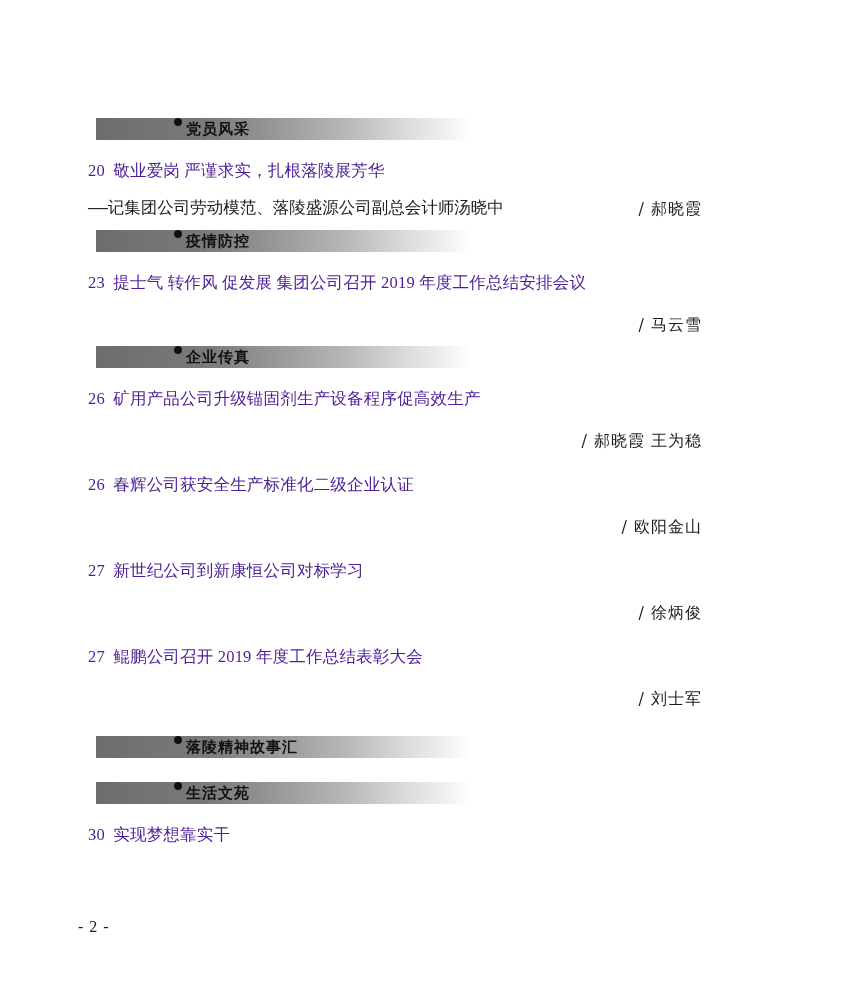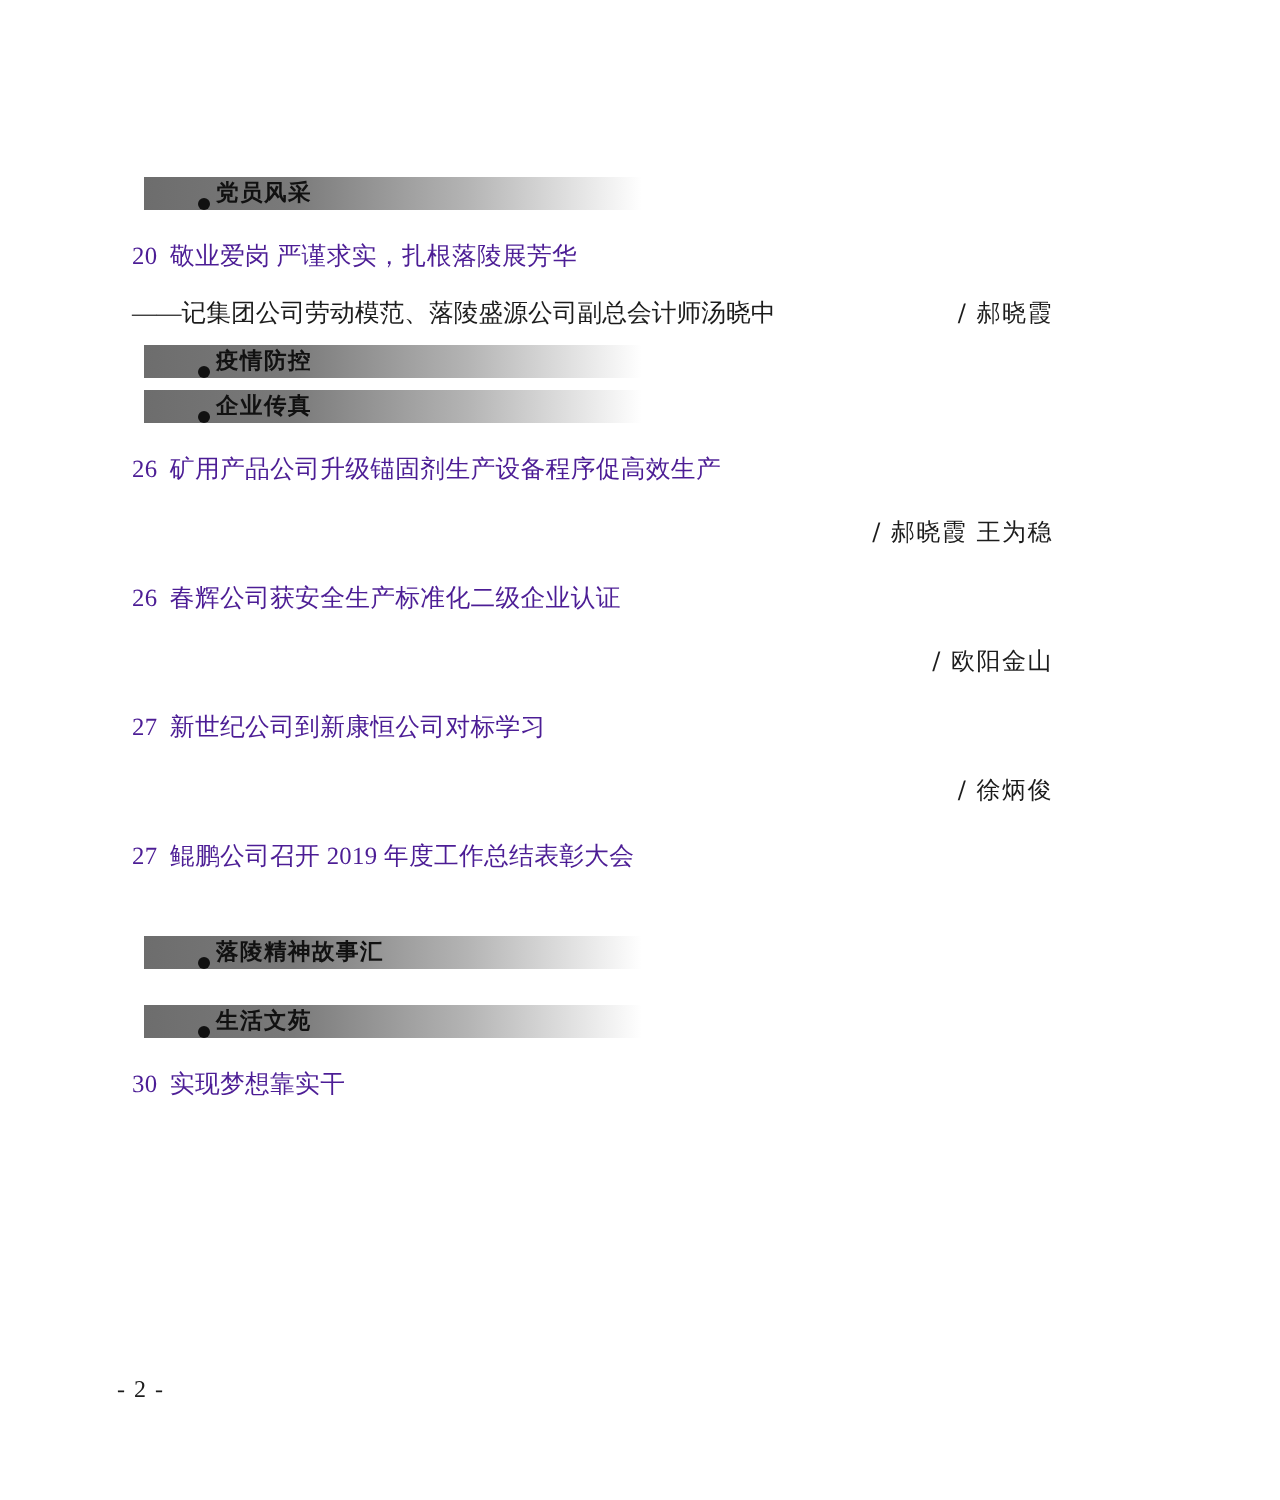--- a/index.html
+++ b/index.html
@@ -28,23 +28,24 @@
     top: 118px;
     width: 620px;
   }
 
   
   .section-bar {
     width: 332px;
     height: 22px;
     background: linear-gradient(to right, #6d6d6d 0%, #7a7a7a 30%, #b4b4b4 65%, #ffffff 100%);
     display: flex;
-    align-items: flex-end;
+    align-items: flex-start;
     margin: 0 0 0 8px;
     position: relative;
+    padding-left: 42px;
   }
   .section-bar .bullet {
     display: inline-block;
     width: 8px;
     height: 8px;
     border-radius: 50%;
     background: #111;
     margin-left: 36px;
     margin-right: 4px;
   }
@@ -70,20 +71,21 @@
   }
   .entry-line .num {
     margin-right: 4px;
   }
   .entry-sub {
     font-size: 16.5px;
     line-height: 26px;
     color: #1c1c1c;
     margin-top: 12px;
     white-space: nowrap;
+    font-family: Liberation Mono, monospace;
   }
   .author {
     text-align: right;
     font-size: 16px;
     line-height: 26px;
     color: #1c1c1c;
     font-family: "DejaVu Serif", "Liberation Serif", serif;
     letter-spacing: 1px;
     padding-right: 6px;
   }
@@ -127,20 +129,28 @@
       </div>
     </div>
 
     <div class="spacer-sm"></div>
 
     <div class="section">
       <div class="section-bar">
         <span class="bullet"></span>
         <span class="sect-title">疫情防控</span>
       </div>
+      <div class="entry">
+        <div class="entry-line">
+          <span class="num">23</span>
+          <span>提士气 转作风 促发展 集团公司召开 2019 年度工作总结安排会议</span>
+        </div>
+        <div class="spacer-md"></div>
+        <div class="author">/ 马云雪</div>
+      </div>
     </div>
 
     <div class="spacer-sm"></div>
 
     <div class="section">
       <div class="section-bar">
         <span class="bullet"></span>
         <span class="sect-title">企业传真</span>
       </div>
       <div class="entry">
@@ -166,20 +176,21 @@
         </div>
         <div class="spacer-md"></div>
         <div class="author">/ 徐炳俊</div>
       </div>
       <div class="entry">
         <div class="entry-line">
           <span class="num">27</span>
           <span>鲲鹏公司召开 2019 年度工作总结表彰大会</span>
         </div>
         <div class="spacer-md"></div>
+        <div class="author">/ 刘士军</div>
       </div>
     </div>
 
     <div class="spacer-lg"></div>
 
     <div class="section">
       <div class="section-bar">
         <span class="bullet"></span>
         <span class="sect-title">落陵精神故事汇</span>
       </div>

